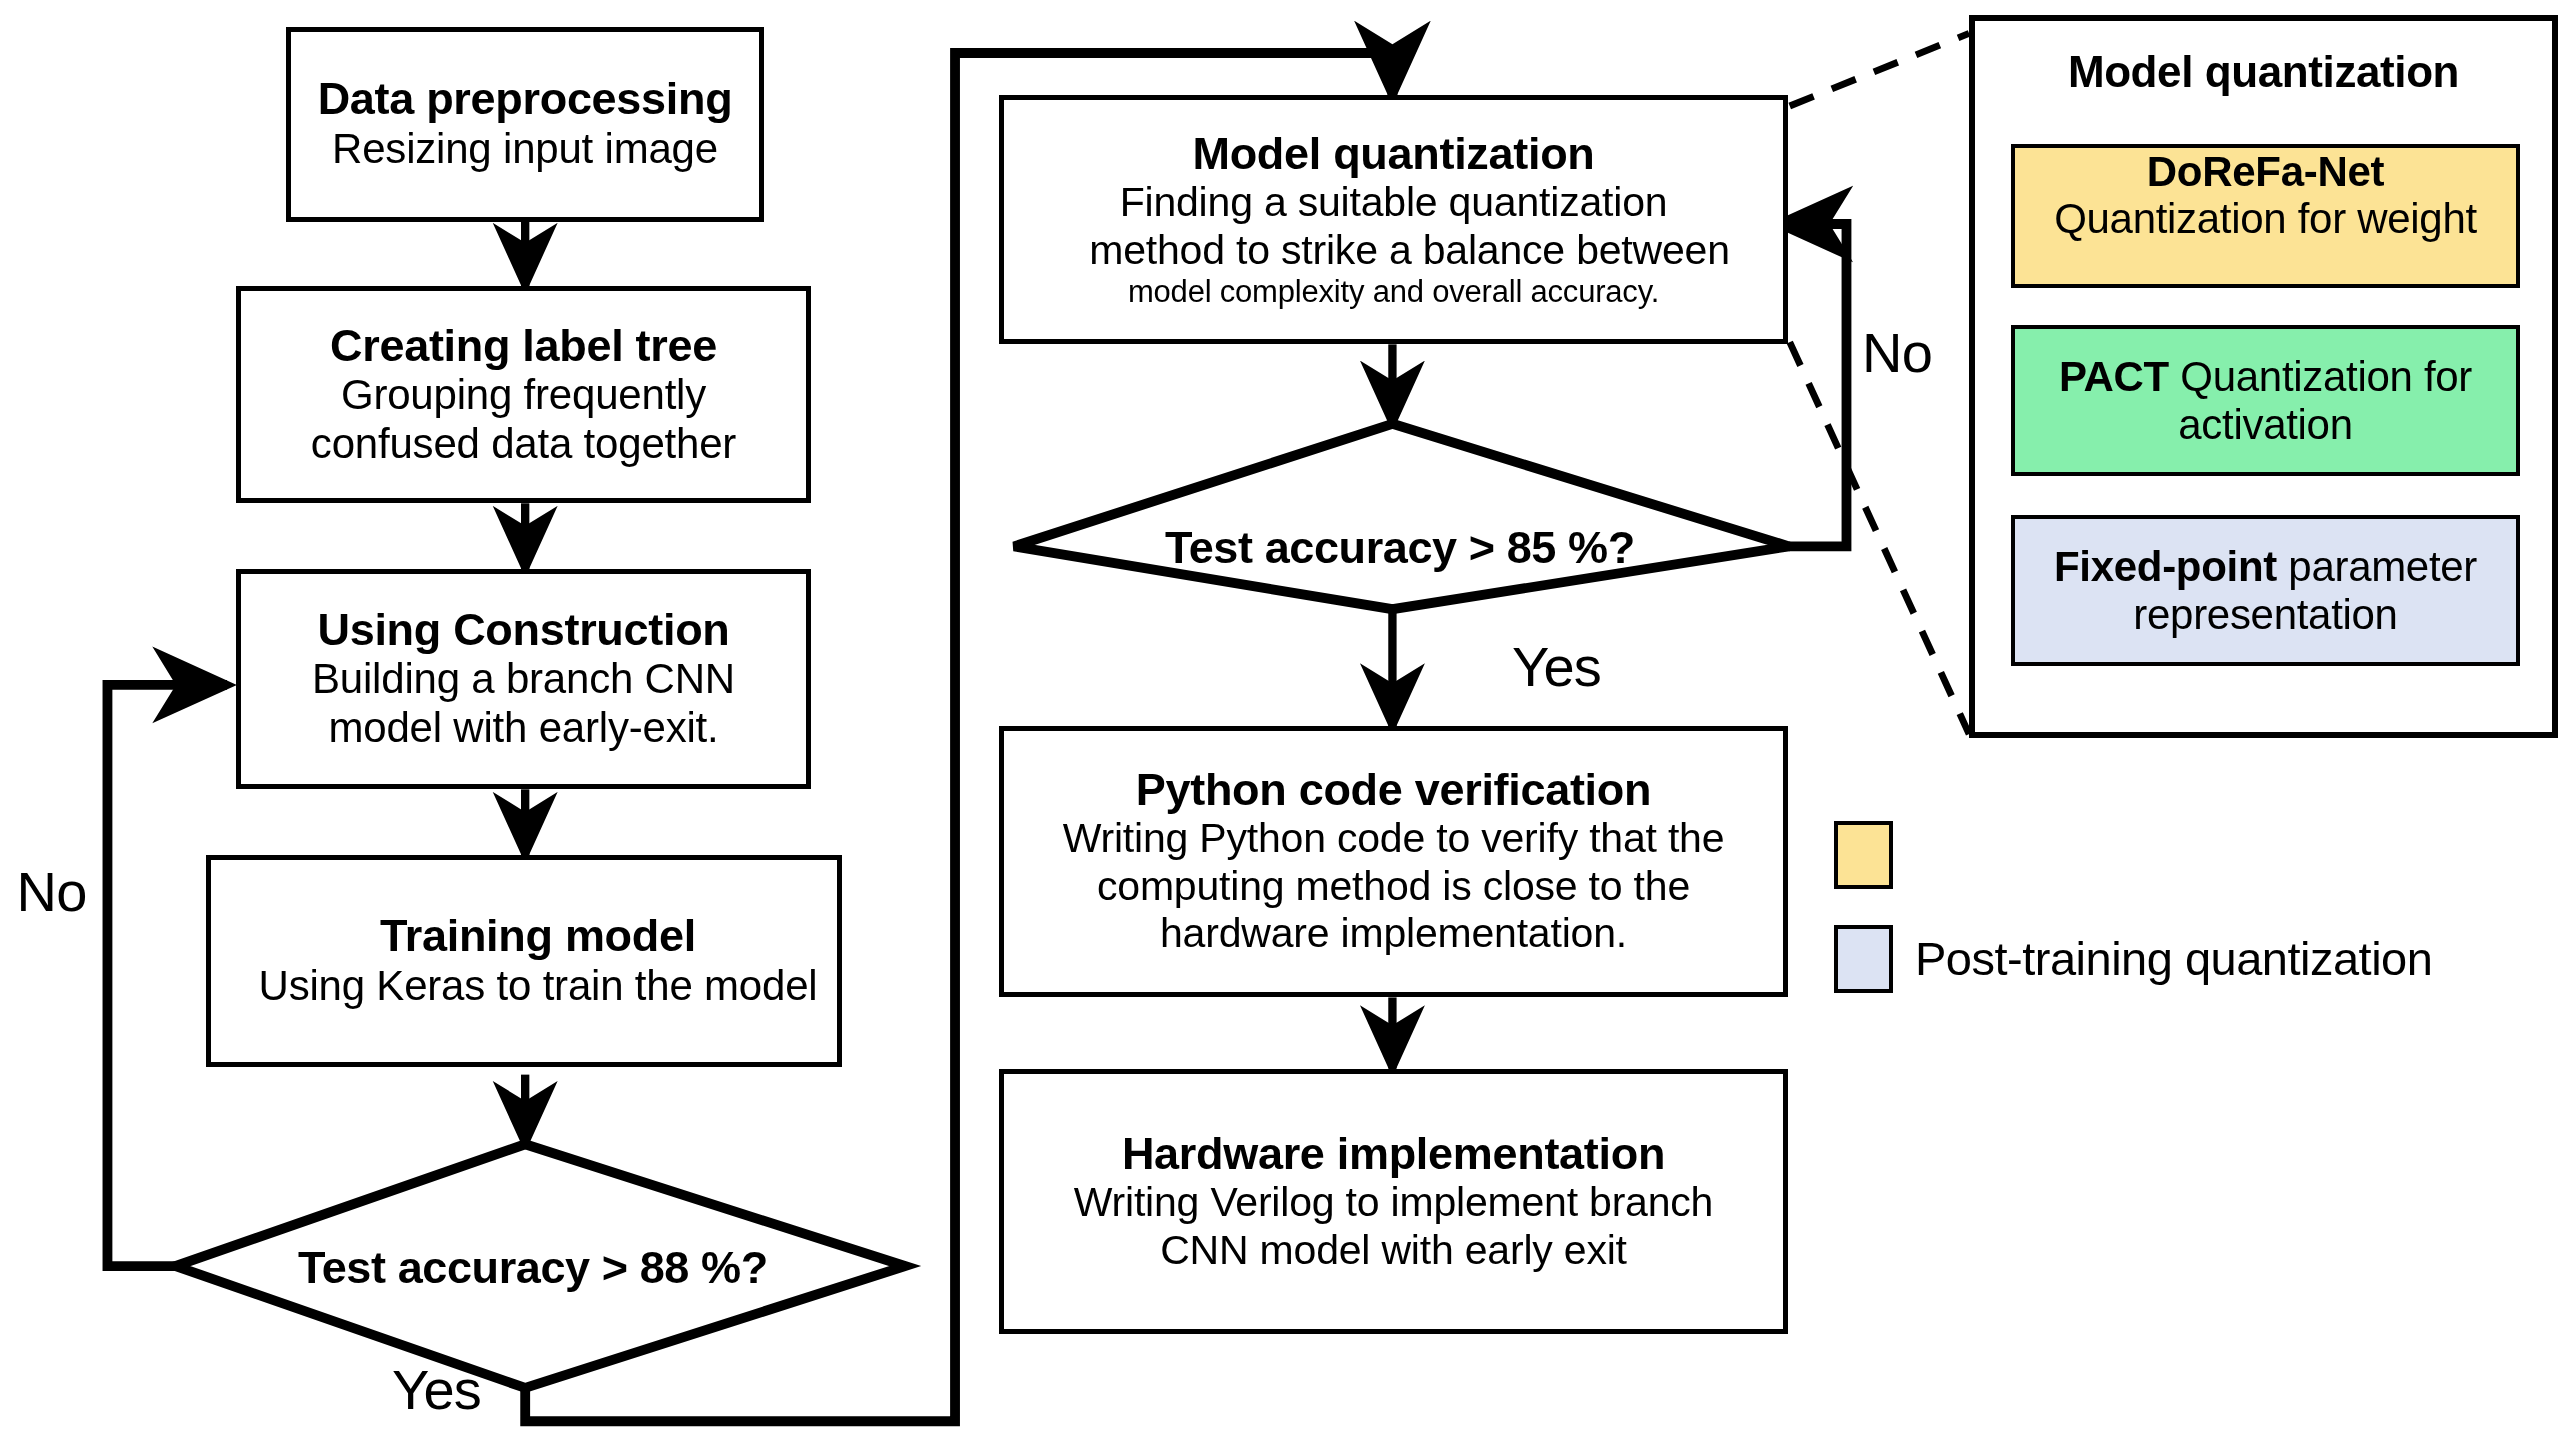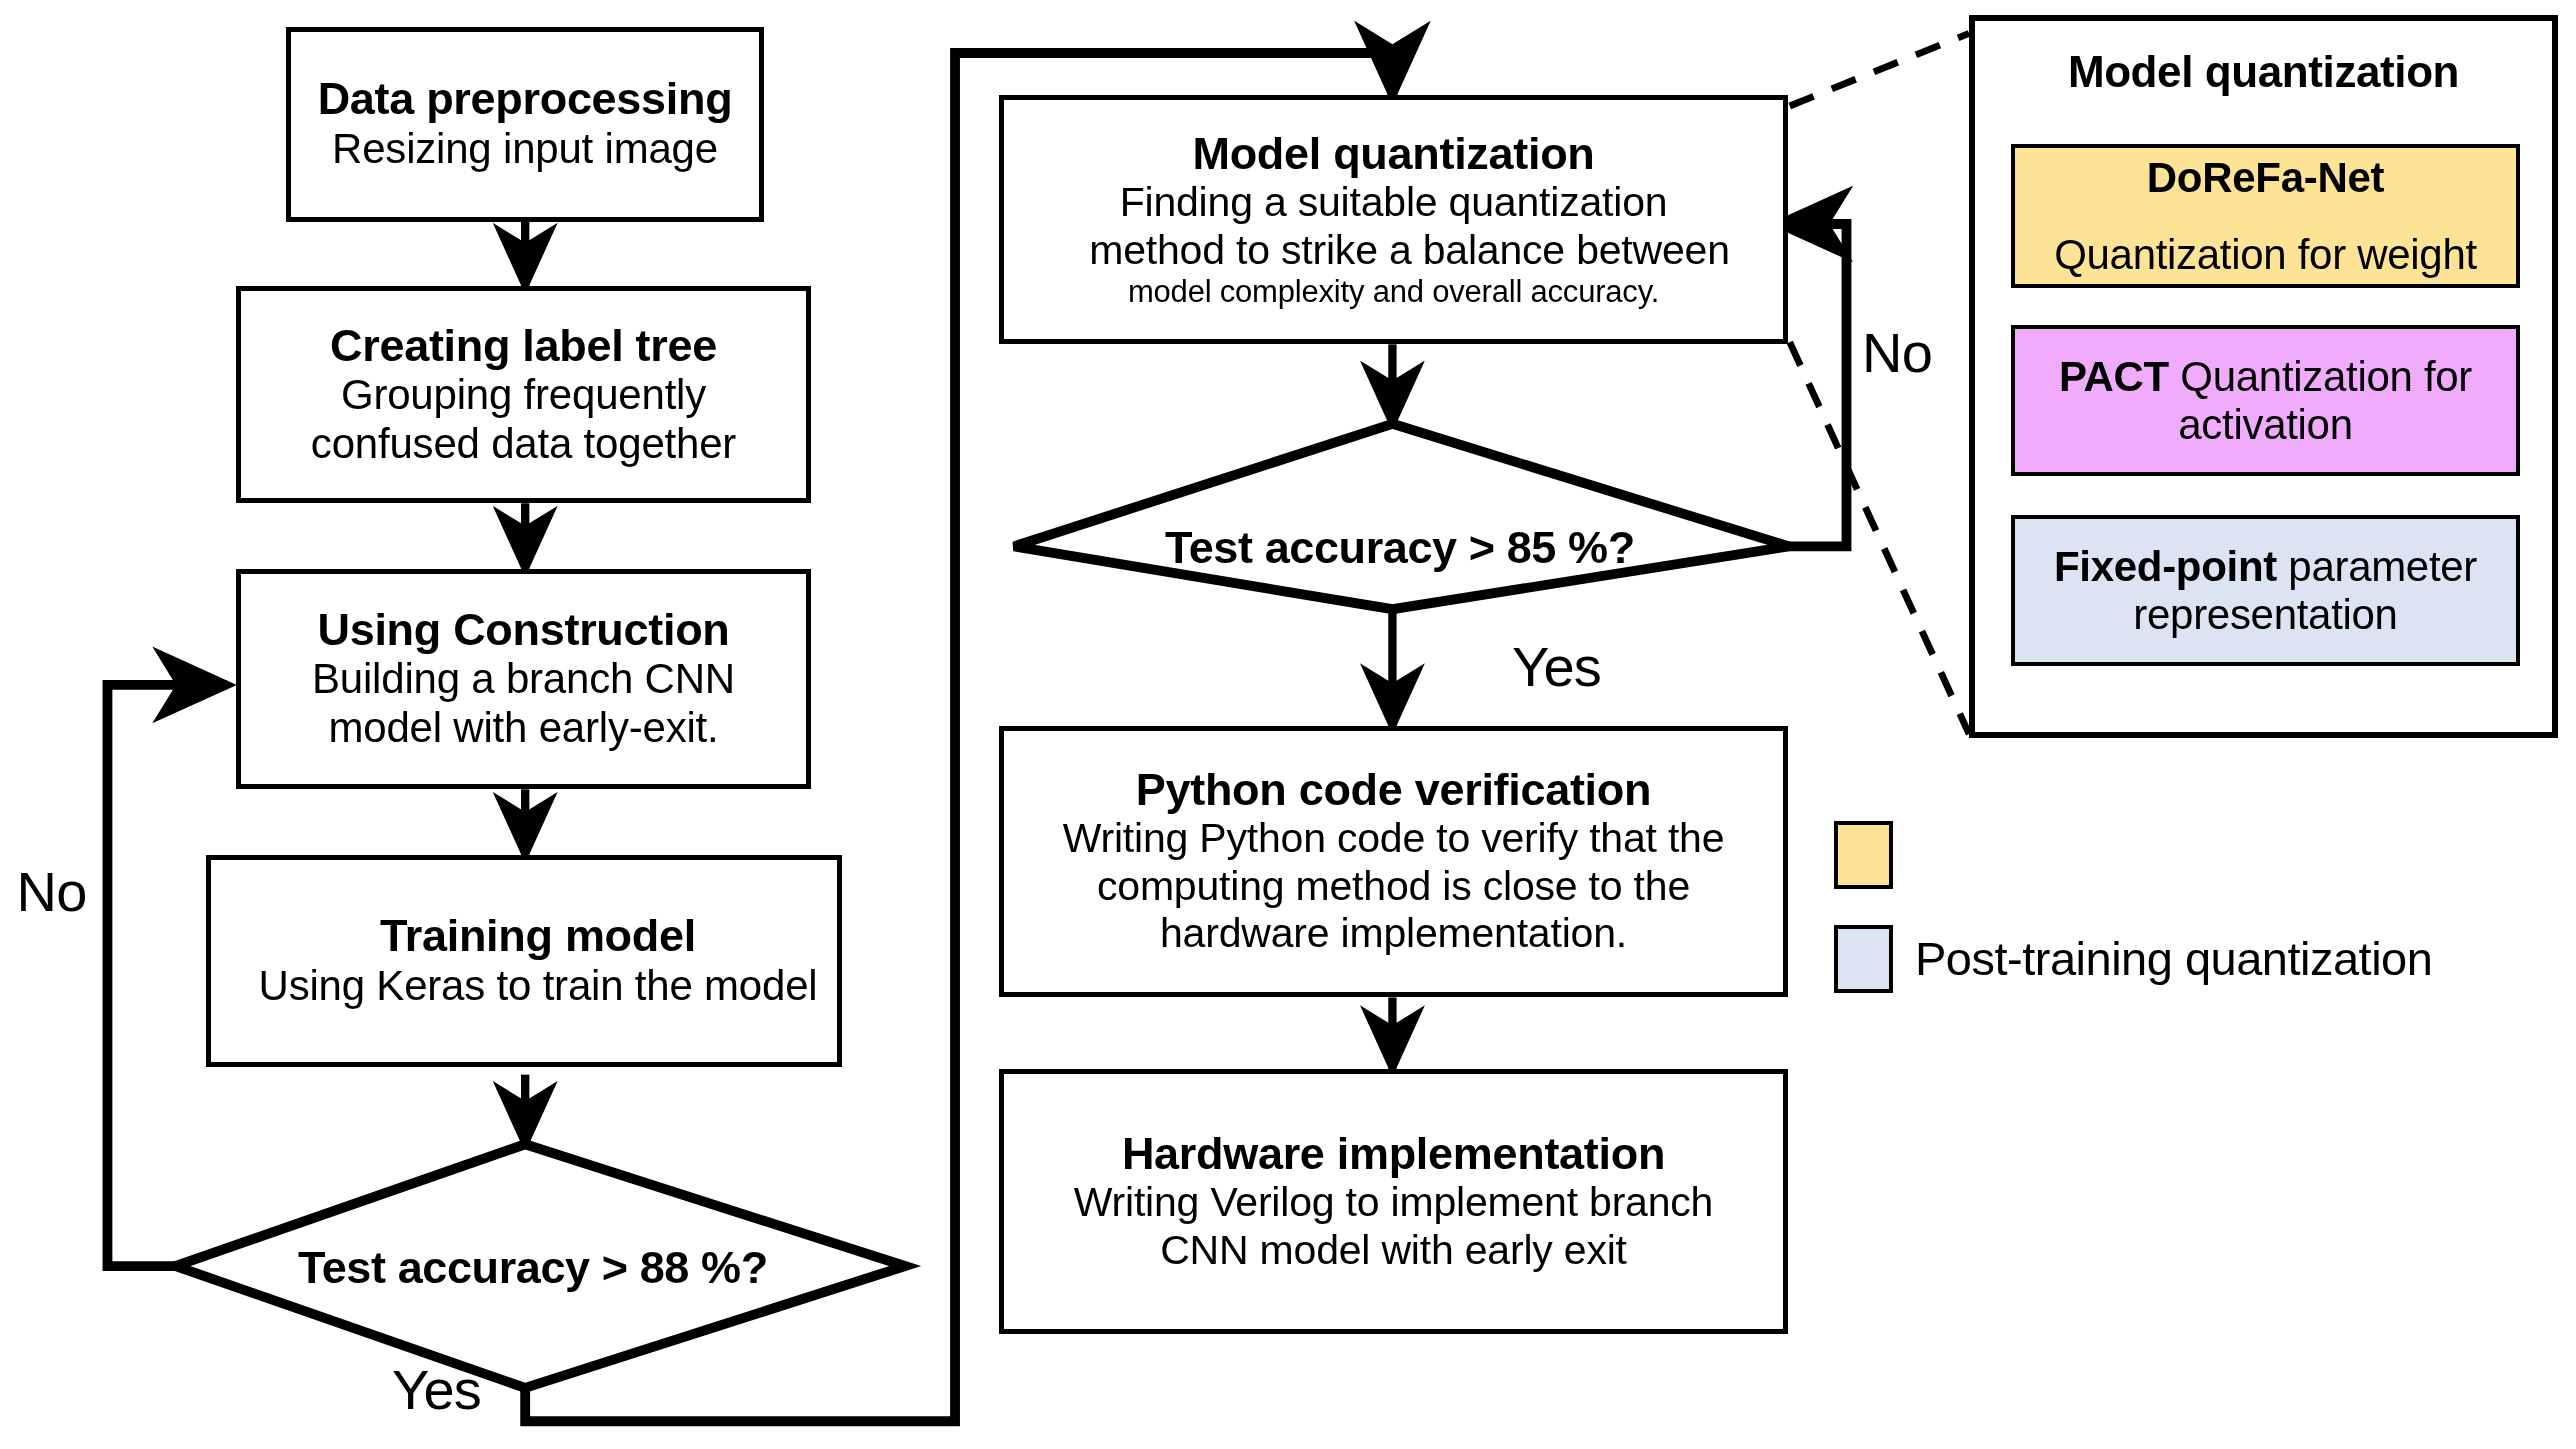--- a/index.html
+++ b/index.html
@@ -85,27 +85,27 @@
     font-size: 44px;
     color: #000;
     letter-spacing: -0.4px;
   }
   .chip {
     position: absolute;
     box-sizing: border-box;
     border: 4.5px solid #000;
     display: flex;
     align-items: center;
-    justify-content: space-between;
+    justify-content: flex-start;
     text-align: center;
     font-size: 42px;
     line-height: 1.13;
     color: #000;
     letter-spacing: -0.3px;
-    padding: 6px 6px;
+    padding: 0 6px;
   }
   .chip b { font-weight: bold; }
   
   .legend-sw {
     position: absolute;
     box-sizing: border-box;
     border: 4.5px solid #000;
   }
   .legend-tx {
     position: absolute;
@@ -220,21 +220,21 @@
   <div class="panel" style="left:1969px; top:15px; width:589px; height:723px;">
   </div>
 
   <div class="panel-title" style="left:1969px; top:47px; width:589px;">Model quantization</div>
 
   <div class="chip" style="left:2011px; top:144px; width:509px; height:144px; background:#FCE395; flex-direction:column;">
     <span style="font-weight:bold;">DoReFa-Net</span>
     <span>Quantization for weight</span>
   </div>
 
-  <div class="chip" style="left:2011px; top:325px; width:509px; height:151px; background:#f0abfc;">
+  <div class="chip" style="left:2011px; top:325px; width:509px; height:151px; background:#86efac;">
     <span>
       <b>PACT</b><span> Quantization for activation</span>
     </span>
   </div>
 
   <div class="chip" style="left:2011px; top:515px; width:509px; height:151px; background:#DCE3F3;">
     <span>
       <b>Fixed-point</b><span> parameter representation</span>
     </span>
   </div>

